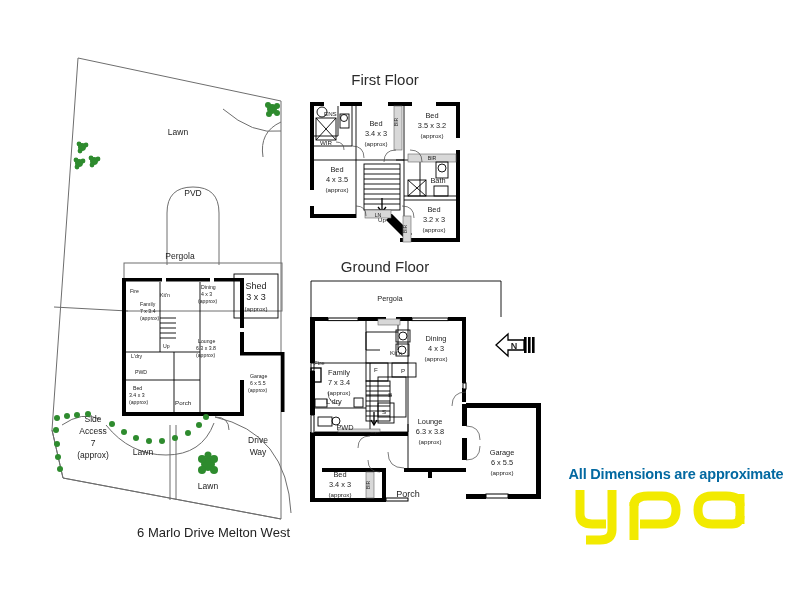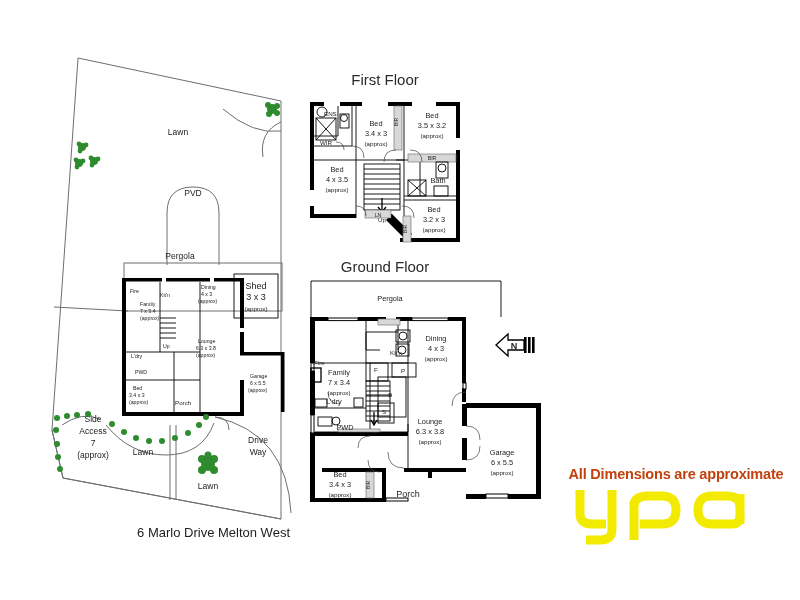--- a/index.html
+++ b/index.html
@@ -15,21 +15,21 @@
   .addr{font-size:13px;fill:#222;font-family:"Liberation Sans",sans-serif;}
   .wall{fill:#000;}
   .thin{fill:none;stroke:#000;stroke-width:0.9;}
   .thin2{fill:none;stroke:#000;stroke-width:1.3;}
   .site{fill:none;stroke:#6e6e6e;stroke-width:1;}
   .dr{fill:none;stroke:#444;stroke-width:0.7;}
   .lt{fill:#d8d8d8;stroke:#666;stroke-width:0.6;}
   .open{fill:#fff;stroke:#000;stroke-width:1;}
   #logo{position:absolute;left:572px;top:484px;width:188px;height:62px;}
   #disclaimer{position:absolute;left:556px;top:466px;width:240px;text-align:center;
-    font-size:14.5px;font-weight:bold;color:#c2410c;font-family:"Liberation Sans",sans-serif;
+    font-size:14.5px;font-weight:bold;color:#0369a1;font-family:"Liberation Sans",sans-serif;
     letter-spacing:-0.2px;white-space:nowrap;}
 </style>
 </head>
 <body>
 
 <div id="stage">
 
 <svg width="800" height="600" viewBox="0 0 800 600">
 
   <g>

